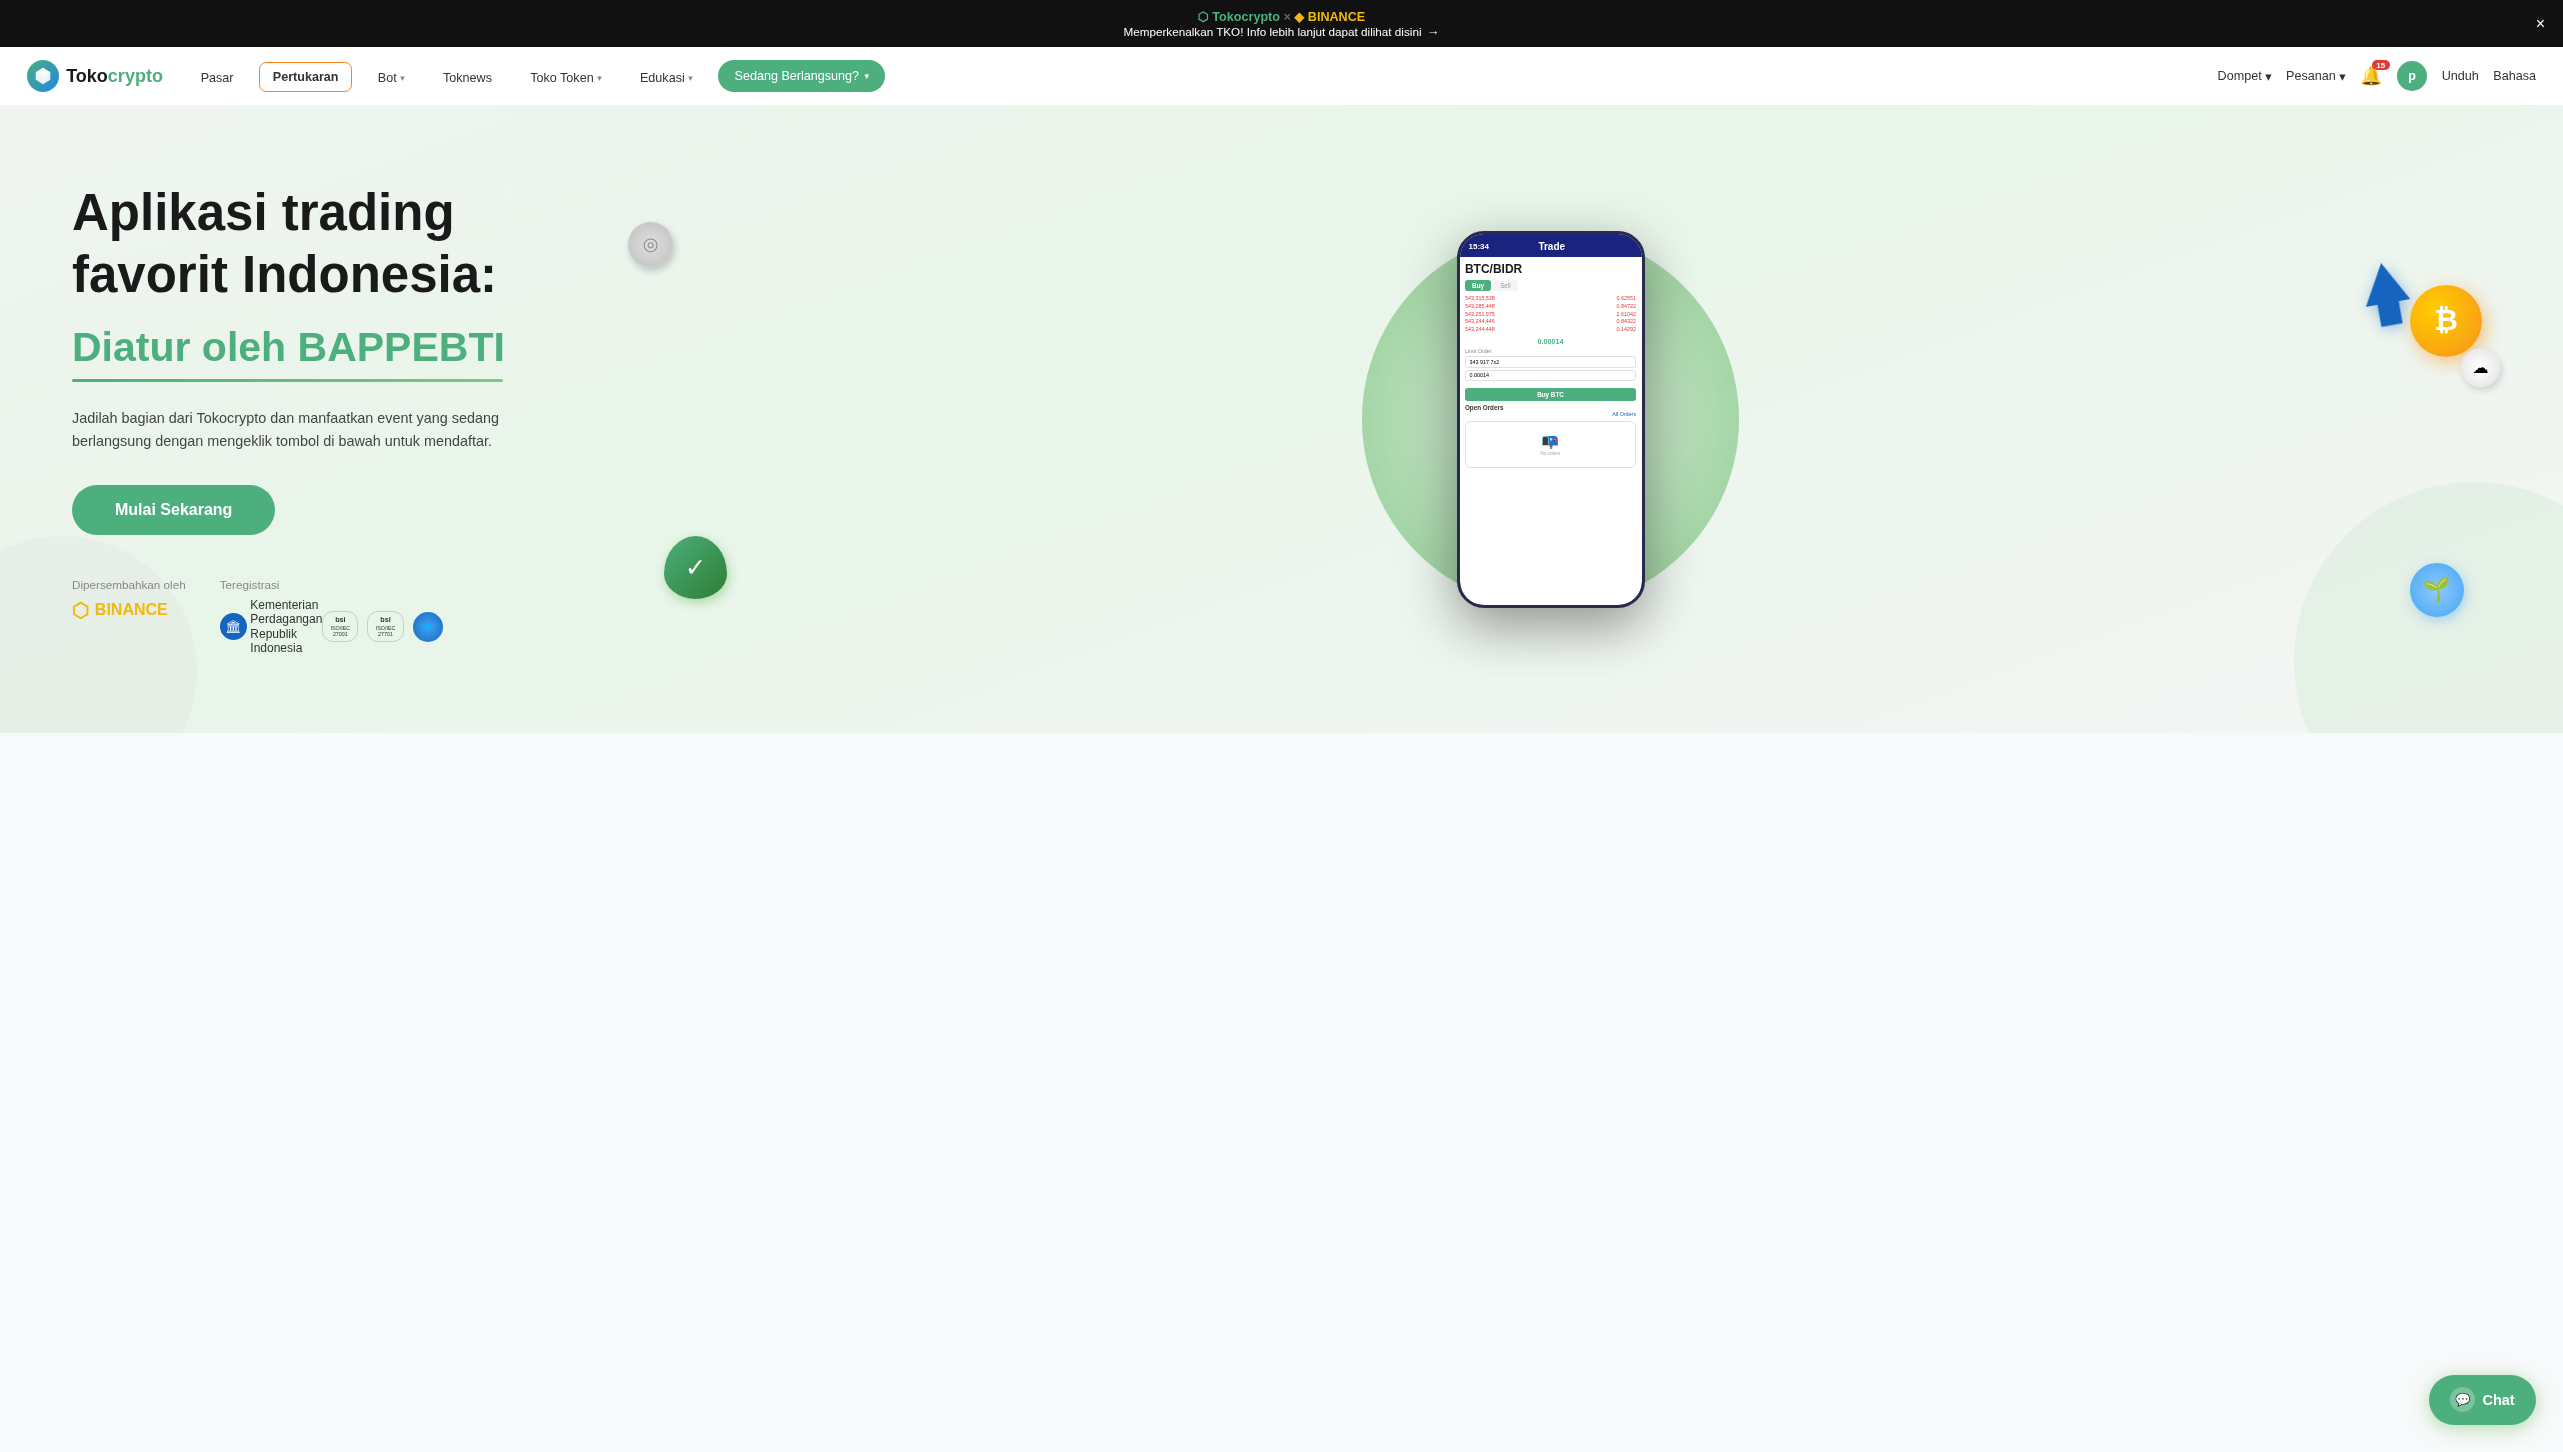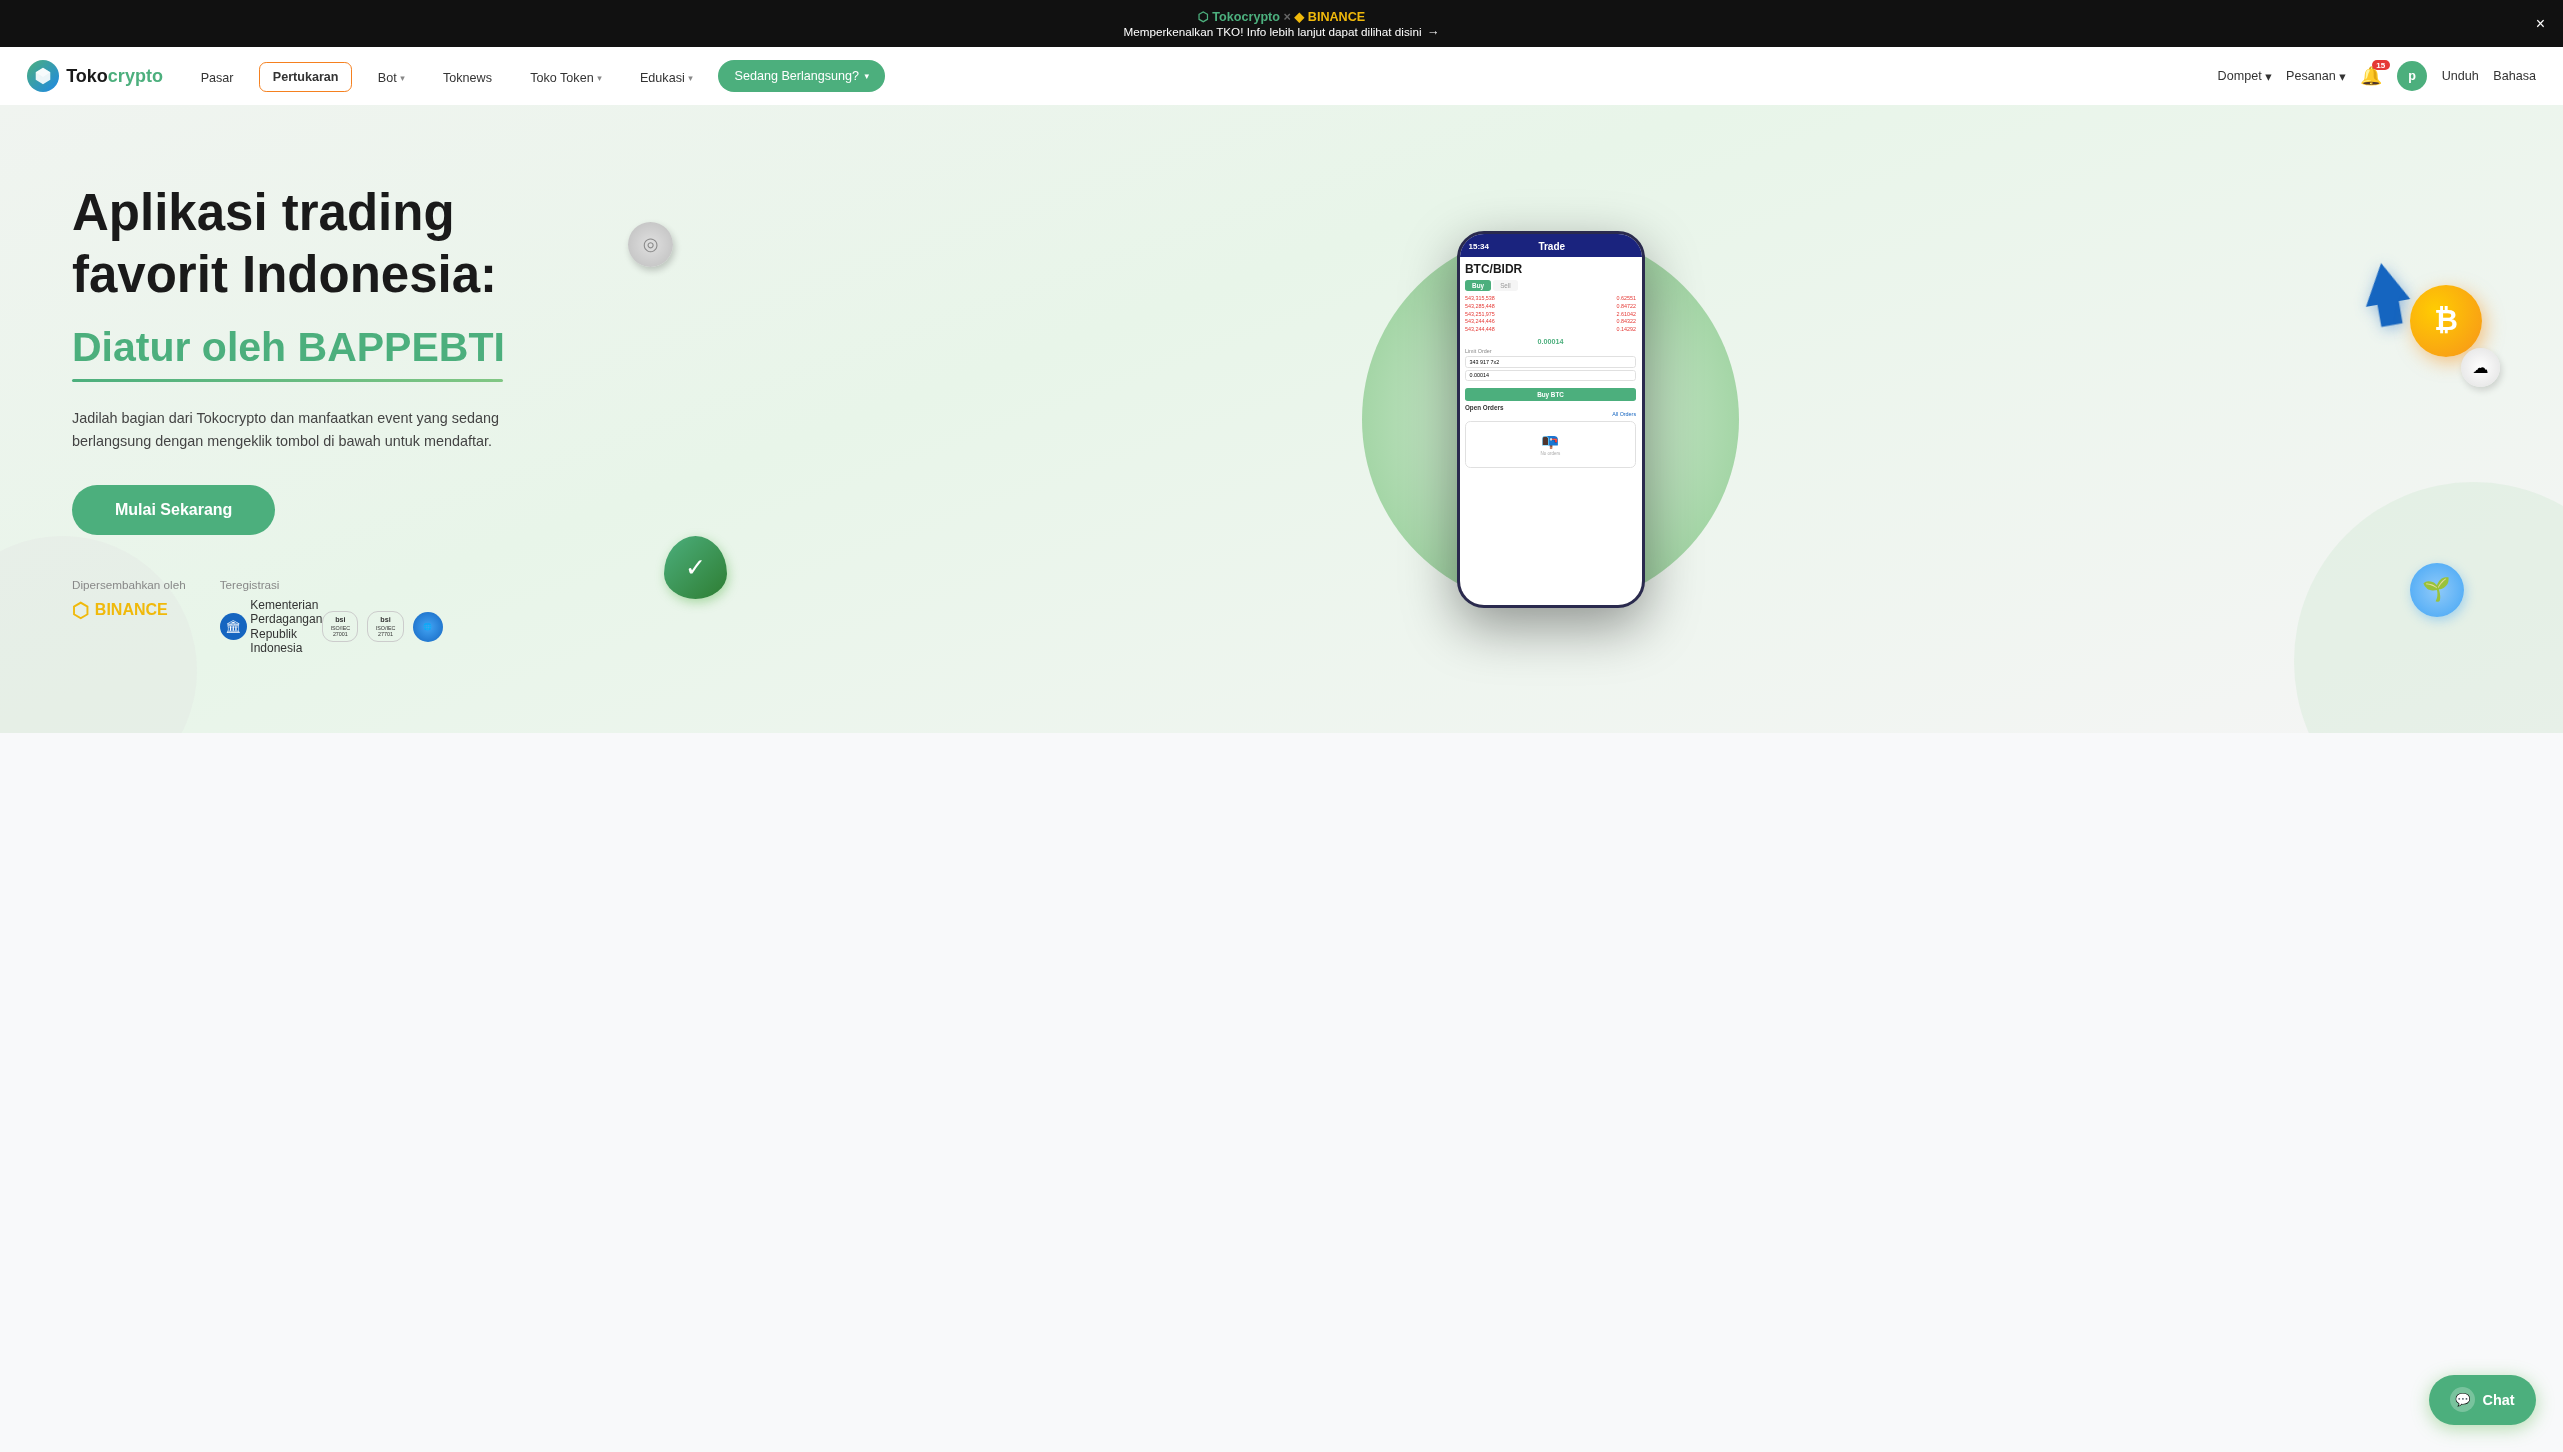--- a/index.html
+++ b/index.html
@@ -331,21 +331,21 @@
       border: 3.6px solid #2a2a4e;
       position: relative;
       z-index: 2;
       overflow: hidden;
       box-shadow: 0 18px 54px rgba(0,0,0,0.4);
     }
     .phone-screen {
       width: 100%;
       height: 100%;
       background: #fff;
-      border-radius: 7px;
+      border-radius: 23px;
       overflow: hidden;
     }
     .phone-header {
       background: #1a237e;
       padding: 7.2px 9px 5.4px;
       display: flex;
       align-items: center;
       justify-content: space-between;
     }
     .phone-time { color: #fff; font-size: 8px; font-weight: 700; }

